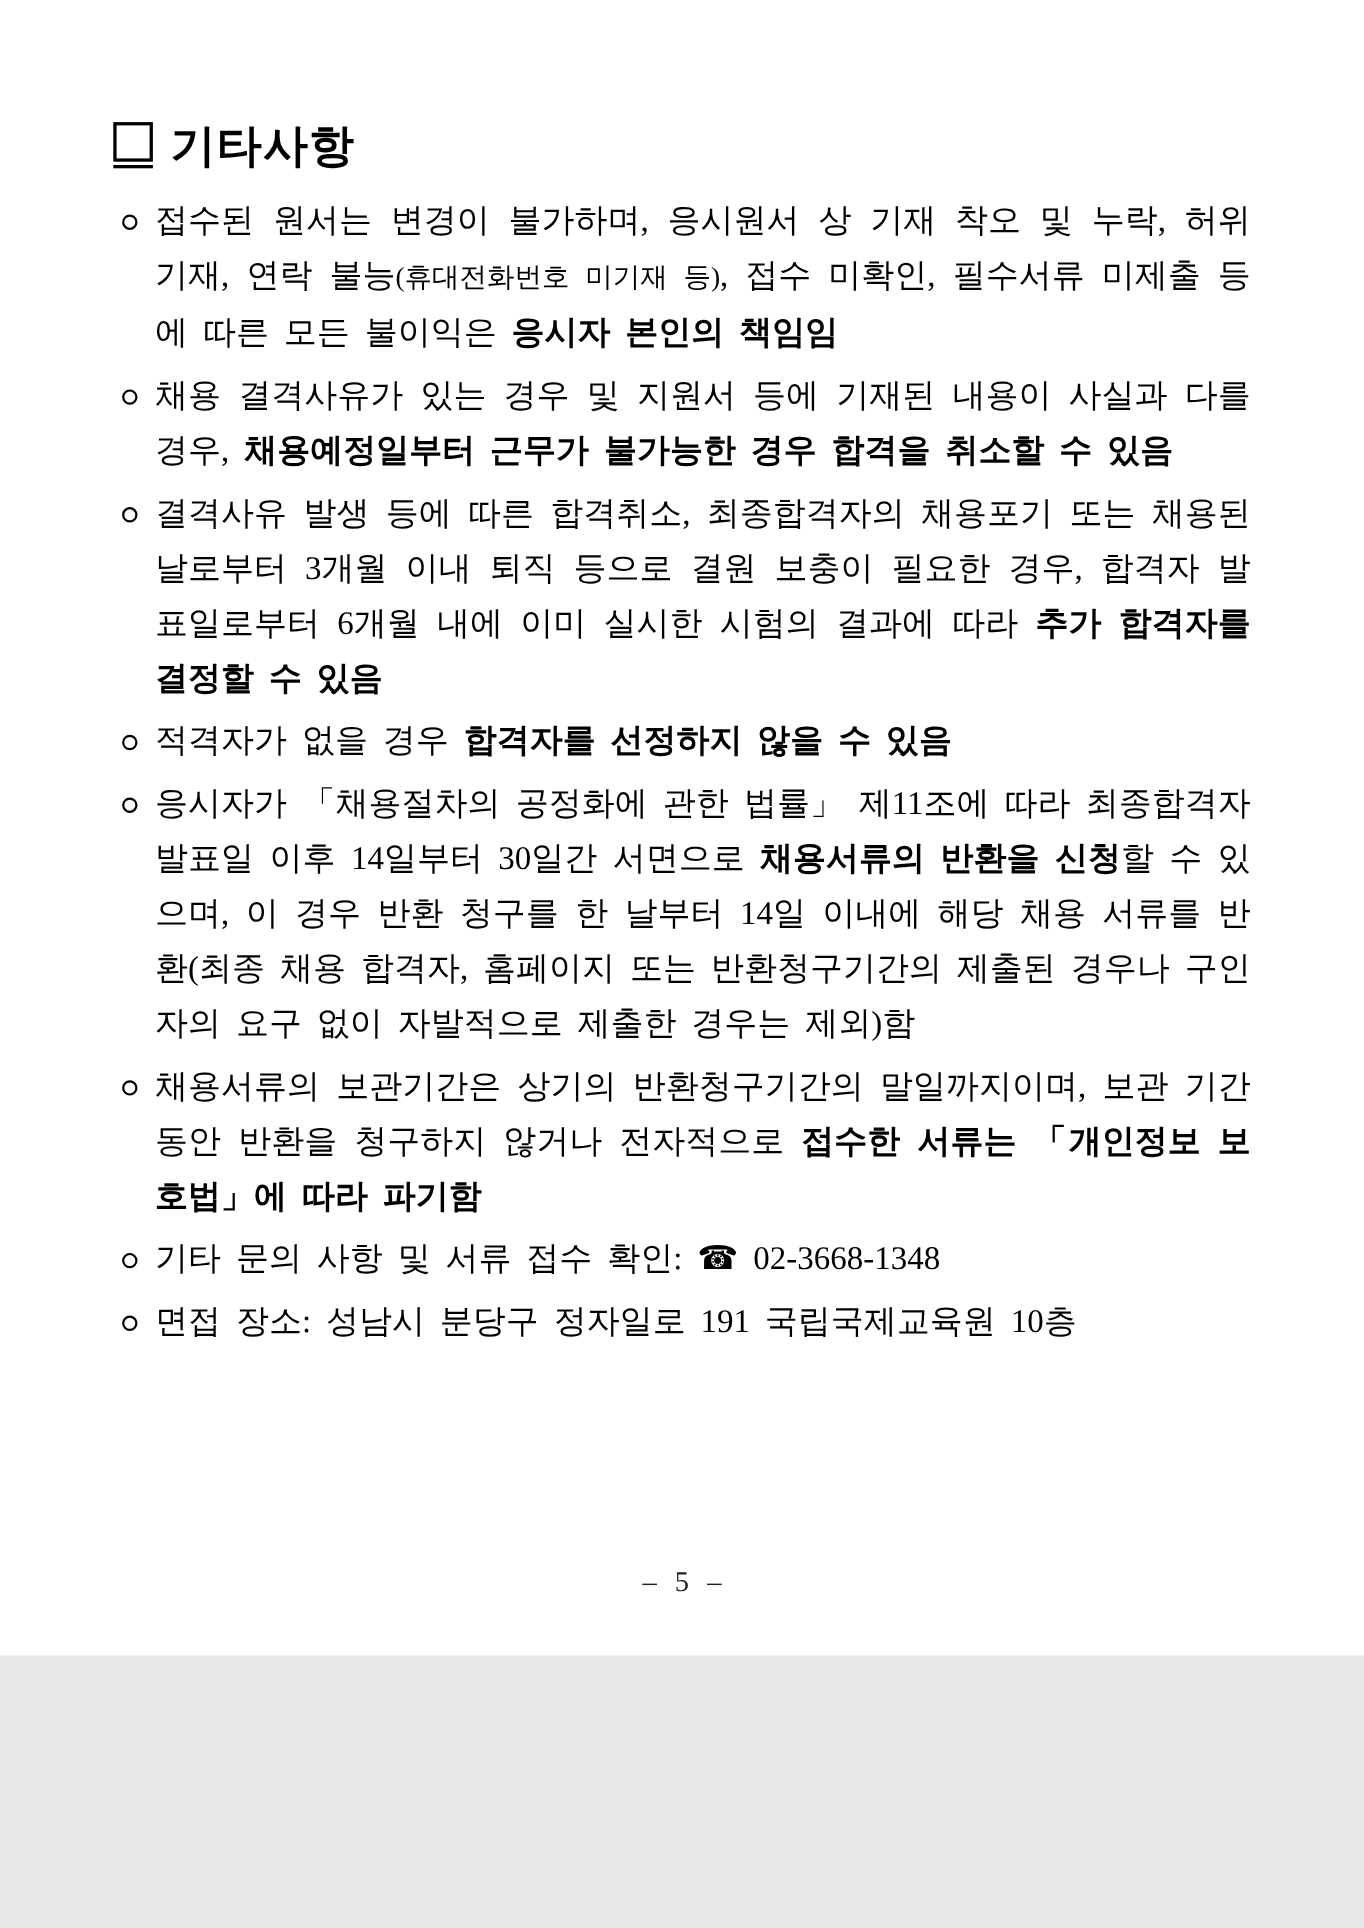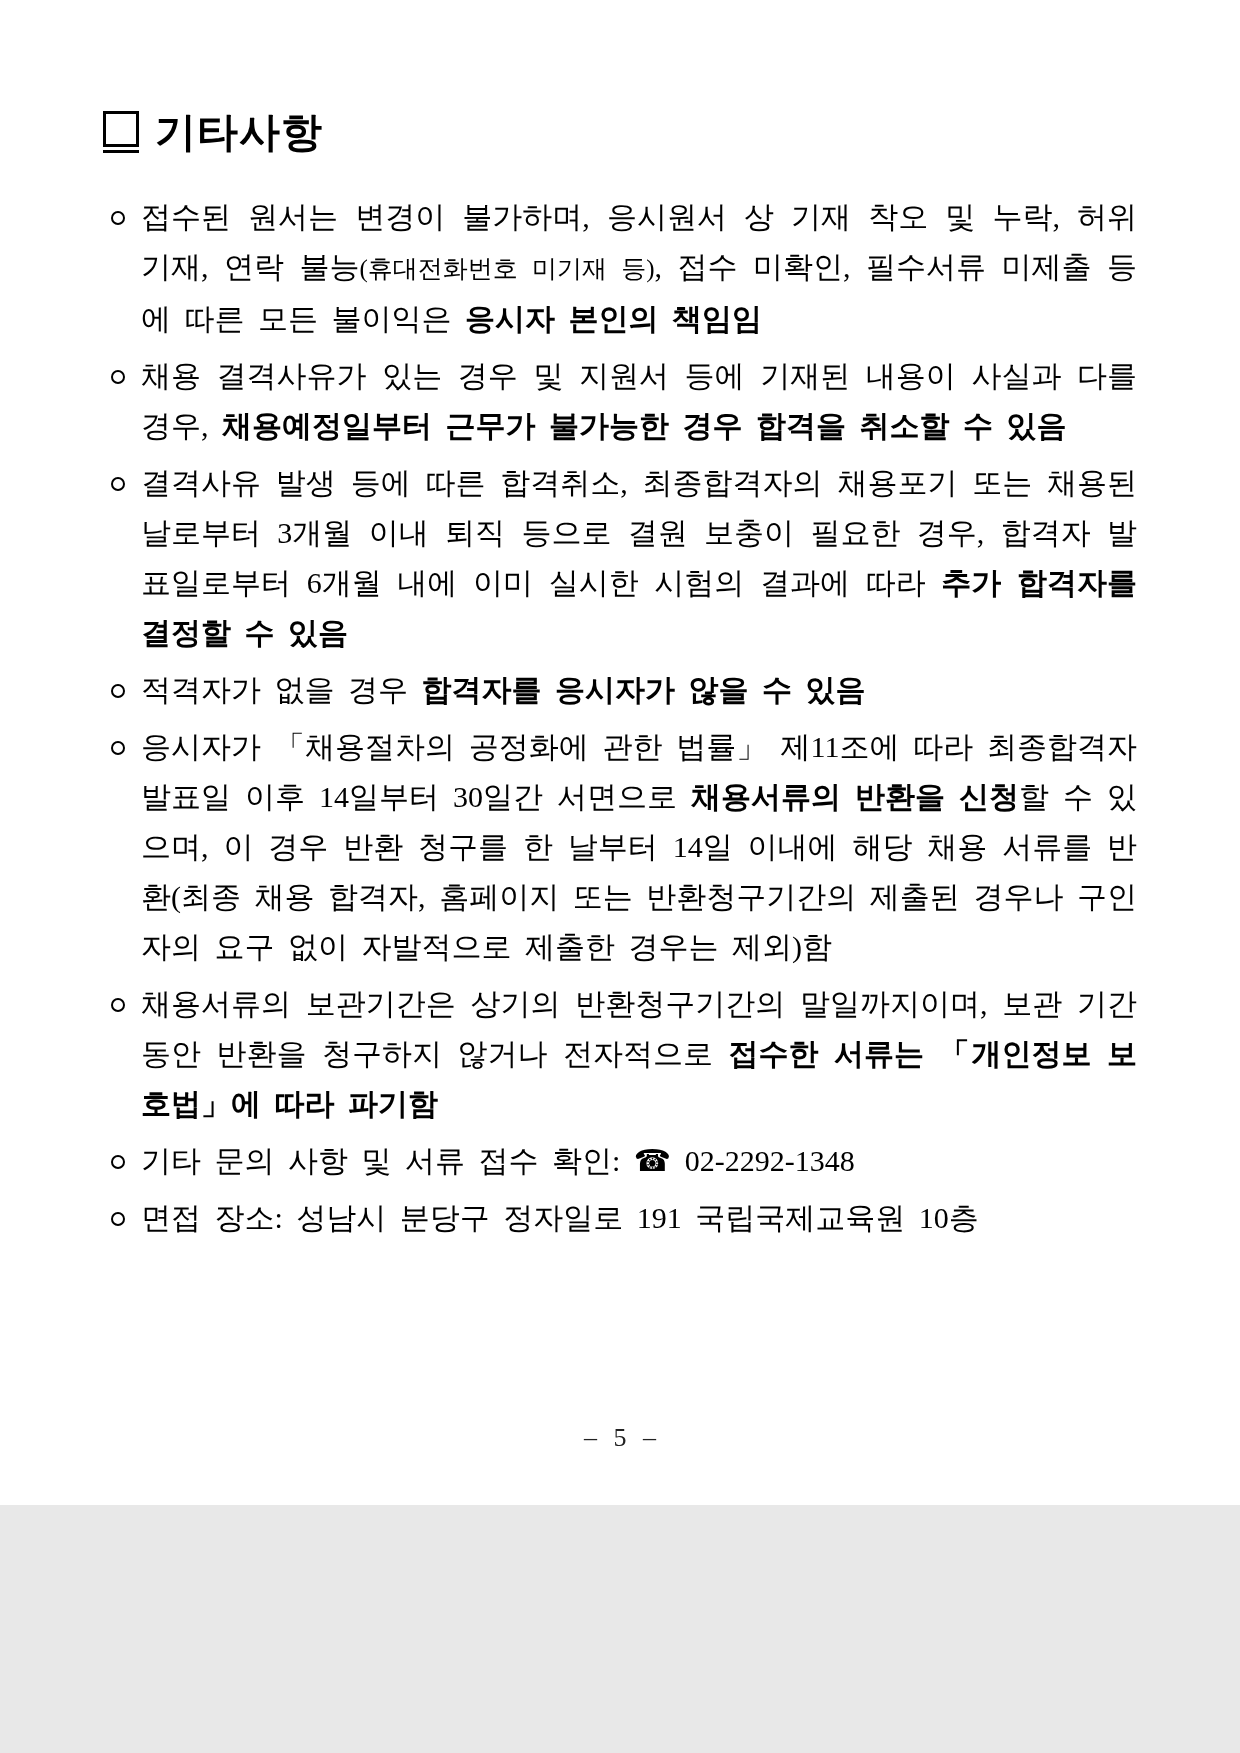--- a/index.html
+++ b/index.html
@@ -44,21 +44,21 @@
     background: #000;
   }
   .heading-title {
     font-family: "Liberation Sans", "DejaVu Sans", sans-serif;
     font-weight: 800;
     font-size: 41px;
     letter-spacing: 1px;
     line-height: 48px;
   }
   
-  .bullet-list { margin-top: 34px; }
+  .bullet-list { margin-top: 18px; }
   .bullet-item {
     position: relative;
     padding-left: 38px;
     margin-bottom: 7px;
     font-size: 30px;
     line-height: 50px;
     text-align: justify;
     word-spacing: 6px;
   }
   .bullet-marker {
@@ -94,23 +94,23 @@
 
     <div class="heading">
       <span class="sq-icon"></span>
       <span class="heading-title">기타사항</span>
     </div>
 
     <div class="bullet-list">
         <div class="bullet-item"><span class="bullet-marker"></span><span><span>접수된 원서는 변경이 불가하며, 응시원서 상 기재 착오 및 누락, 허위 기재, 연락 불능</span><span class="run-s">(휴대전화번호 미기재 등)</span><span>, 접수 미확인, 필수서류 미제출 등에 따른 모든 불이익은 </span><span class="run-b">응시자 본인의 책임임</span></span></div>
         <div class="bullet-item"><span class="bullet-marker"></span><span><span>채용 결격사유가 있는 경우 및 지원서 등에 기재된 내용이 사실과 다를 경우, </span><span class="run-b">채용예정일부터 근무가 불가능한 경우 합격을 취소할 수 있음</span></span></div>
         <div class="bullet-item"><span class="bullet-marker"></span><span><span>결격사유 발생 등에 따른 합격취소, 최종합격자의 채용포기 또는 채용된 날로부터 3개월 이내 퇴직 등으로 결원 보충이 필요한 경우, 합격자 발표일로부터 6개월 내에 이미 실시한 시험의 결과에 따라 </span><span class="run-b">추가 합격자를 결정할 수 있음</span></span></div>
-        <div class="bullet-item"><span class="bullet-marker"></span><span><span>적격자가 없을 경우 </span><span class="run-b">합격자를 응시자가 않을 수 있음</span></span></div>
+        <div class="bullet-item"><span class="bullet-marker"></span><span><span>적격자가 없을 경우 </span><span class="run-b">합격자를 선정하지 않을 수 있음</span></span></div>
         <div class="bullet-item"><span class="bullet-marker"></span><span><span>응시자가 「채용절차의 공정화에 관한 법률」 제11조에 따라 최종합격자 발표일 이후 14일부터 30일간 서면으로 </span><span class="run-b">채용서류의 반환을 신청</span><span>할 수 있으며, 이 경우 반환 청구를 한 날부터 14일 이내에 해당 채용 서류를 반환(최종 채용 합격자, 홈페이지 또는 반환청구기간의 제출된 경우나 구인자의 요구 없이 자발적으로 제출한 경우는 제외)함</span></span></div>
         <div class="bullet-item"><span class="bullet-marker"></span><span><span>채용서류의 보관기간은 상기의 반환청구기간의 말일까지이며, 보관 기간동안 반환을 청구하지 않거나 전자적으로 </span><span class="run-b">접수한 서류는 「개인정보 보호법」에 따라 파기함</span></span></div>
-        <div class="bullet-item"><span class="bullet-marker"></span><span><span>기타 문의 사항 및 서류 접수 확인: </span><span class="run-icon">☎</span><span> 02-2292-1348</span></span></div>
+        <div class="bullet-item"><span class="bullet-marker"></span><span><span>기타 문의 사항 및 서류 접수 확인: </span><span class="run-icon">☎</span><span> 02-3668-1348</span></span></div>
         <div class="bullet-item"><span class="bullet-marker"></span><span><span>면접 장소: 성남시 분당구 정자일로 191 국립국제교육원 10층</span></span></div>
       </div>
 
   </div>
 
   <div class="page-footer">– 5 –</div>
 </div>
 
 </body></html>

